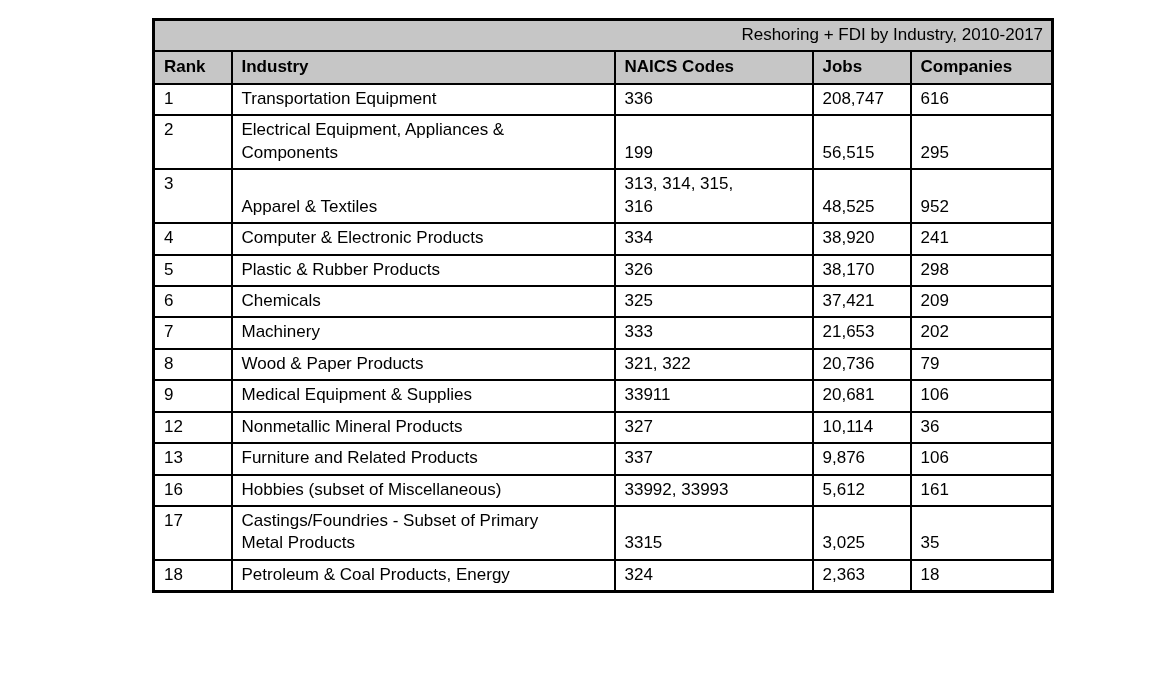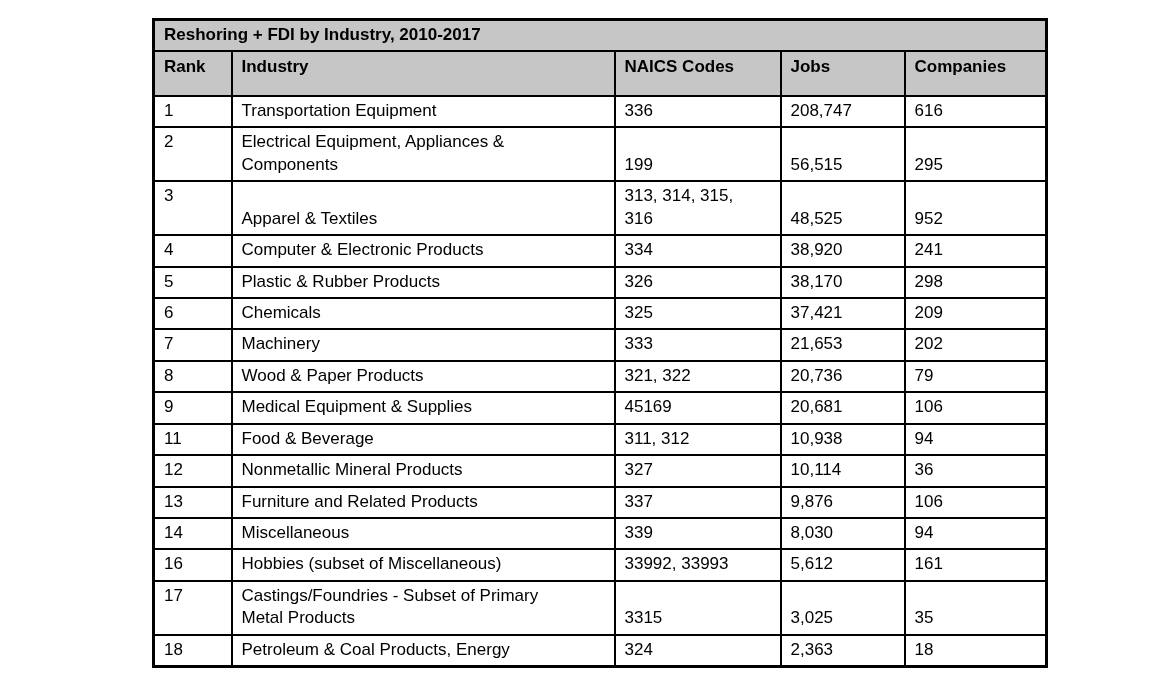--- a/index.html
+++ b/index.html
@@ -38,39 +38,39 @@
     border: 2px solid var(--border-color);
     color: var(--text-color);
     font-size: 17px;
     padding: 3px 8px 4px 9px;
     white-space: pre-line;
     overflow: hidden;
     line-height: 1.32;
   }
   td.title-cell {
     background: var(--header-bg);
-    font-weight: bold;
-    text-align: left;
+    font-weight: normal;
+    text-align: right;
     padding-top: 3px;
     padding-bottom: 3px;
   }
   table.data-table th {
     background: var(--header-bg);
     font-weight: bold;
     text-align: left;
     vertical-align: middle;
     padding-top: 4px;
-    padding-bottom: 16px;
+    padding-bottom: 4px;
   }
   table.data-table td { vertical-align: bottom; }
   table.data-table td.col-rank { vertical-align: top; }
   .col-rank      { width: 78px;  }
   .col-industry  { width: 383px; }
-  .col-naics     { width: 166px; }
-  .col-jobs      { width: 124px; }
+  .col-naics     { width: 198px; }
+  .col-jobs      { width: 98px; }
   .col-companies { width: 142px; }
 </style>
 </head>
 <body>
 
 <div class="page">
   <div class="table-wrap">
     <table class="data-table">
       <colgroup>
         <col class="col-rank">
@@ -146,51 +146,37 @@
           <tr>
             <td class="col-rank">8</td>
             <td class="col-industry">Wood &amp; Paper Products</td>
             <td class="col-naics">321, 322</td>
             <td class="col-jobs">20,736</td>
             <td class="col-companies">79</td>
           </tr>
           <tr>
             <td class="col-rank">9</td>
             <td class="col-industry">Medical Equipment &amp; Supplies</td>
-            <td class="col-naics">45169</td>
+            <td class="col-naics">33911</td>
             <td class="col-jobs">20,681</td>
             <td class="col-companies">106</td>
-          </tr>
-          <tr>
-            <td class="col-rank">11</td>
-            <td class="col-industry">Food &amp; Beverage</td>
-            <td class="col-naics">311, 312</td>
-            <td class="col-jobs">10,938</td>
-            <td class="col-companies">94</td>
           </tr>
           <tr>
             <td class="col-rank">12</td>
             <td class="col-industry">Nonmetallic Mineral Products</td>
             <td class="col-naics">327</td>
             <td class="col-jobs">10,114</td>
             <td class="col-companies">36</td>
           </tr>
           <tr>
             <td class="col-rank">13</td>
             <td class="col-industry">Furniture and Related Products</td>
             <td class="col-naics">337</td>
             <td class="col-jobs">9,876</td>
             <td class="col-companies">106</td>
-          </tr>
-          <tr>
-            <td class="col-rank">14</td>
-            <td class="col-industry">Miscellaneous</td>
-            <td class="col-naics">339</td>
-            <td class="col-jobs">8,030</td>
-            <td class="col-companies">94</td>
           </tr>
           <tr>
             <td class="col-rank">16</td>
             <td class="col-industry">Hobbies (subset of Miscellaneous)</td>
             <td class="col-naics">33992, 33993</td>
             <td class="col-jobs">5,612</td>
             <td class="col-companies">161</td>
           </tr>
           <tr>
             <td class="col-rank">17</td>

